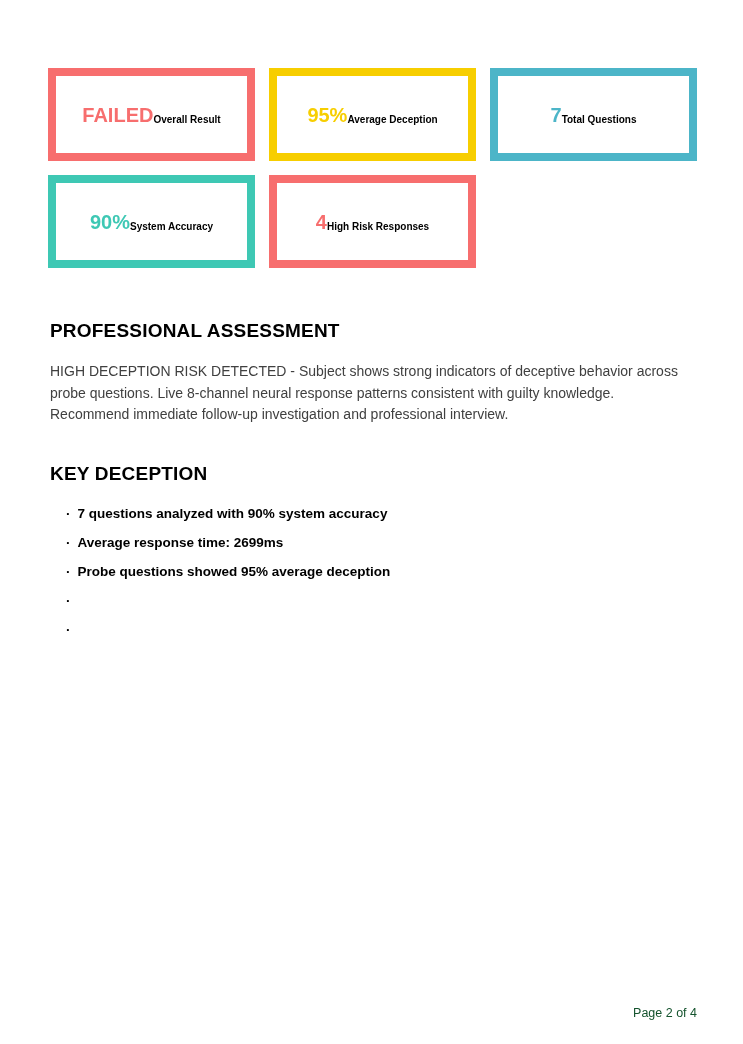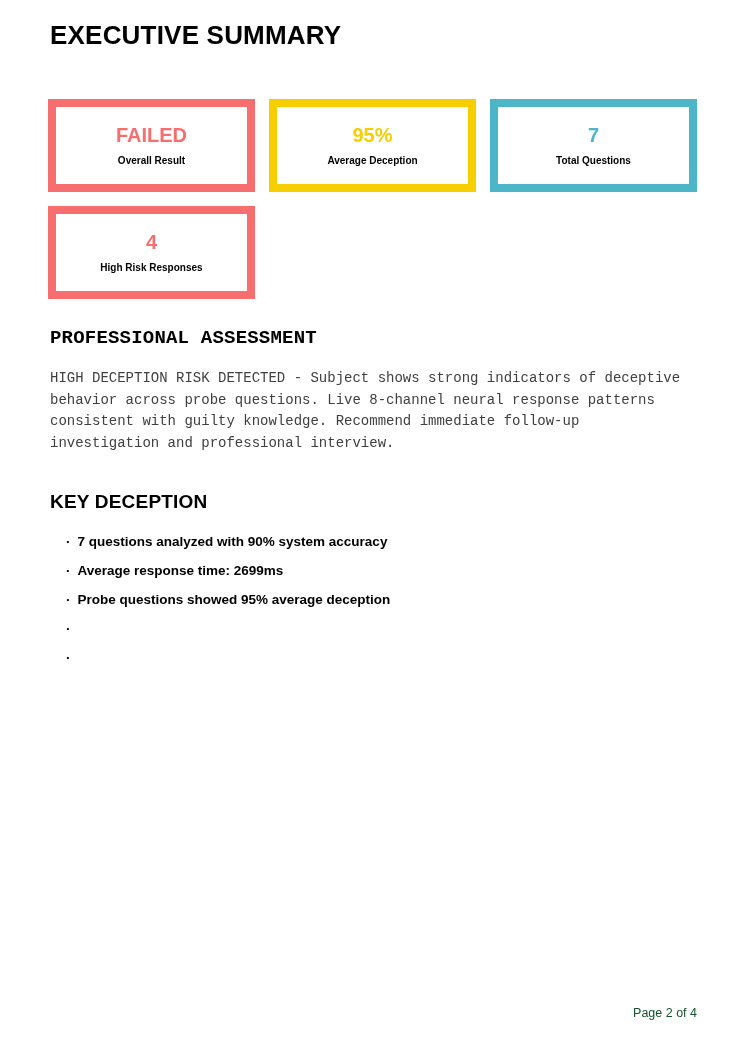--- a/index.html
+++ b/index.html
@@ -27,21 +27,21 @@
     width: 649px;
     display: grid;
     grid-template-columns: repeat(3, 1fr);
     gap: 14px;
   }
   .card {
     height: 93px;
     background: #ffffff;
     border: 8px solid var(--accent, #cccccc);
     display: flex;
-    flex-direction: column;
+    flex-direction: row;
     align-items: center;
     justify-content: center;
     text-align: center;
   }
   .card-value {
     font-size: 20px;
     font-weight: bold;
     color: var(--accent, #333333);
     line-height: 1;
   }
@@ -52,21 +52,21 @@
     color: #000000;
     line-height: 1;
   }
 
   .section-heading {
     font-size: 19px;
     font-weight: bold;
     color: #000000;
     letter-spacing: 0.2px;
   }
-  .assessment-section { margin-top: 28px; font-family: Liberation Mono, monospace; }
+  .assessment-section { margin-top: 52px; }
   .assessment-body {
     margin-top: 19px;
     width: 645px;
     font-size: 14px;
     line-height: 21.5px;
     font-weight: normal;
     color: #404040;
   }
 
   .findings-section { margin-top: 37px; }
@@ -96,39 +96,42 @@
     font-size: 12.5px;
     color: #14532d;
     font-weight: normal;
   }
 </style>
 </head>
 <body>
 
 <div class="page">
 
-  <h1 class="doc-title">EXECUTIVE SUMMARY</h1>
 
   <div class="cards-grid">
 
     <div class="card" style="--accent: #F76E6E;">
       <div class="card-value">FAILED</div>
       <div class="card-label">Overall Result</div>
     </div>
 
     <div class="card" style="--accent: #F7CE00;">
       <div class="card-value">95%</div>
       <div class="card-label">Average Deception</div>
     </div>
 
     <div class="card" style="--accent: #4CB5C8;">
       <div class="card-value">7</div>
       <div class="card-label">Total Questions</div>
     </div>
 
+    <div class="card" style="--accent: #3EC8B4;">
+      <div class="card-value">90%</div>
+      <div class="card-label">System Accuracy</div>
+    </div>
 
 
     <div class="card" style="--accent: #F76E6E;">
       <div class="card-value">4</div>
       <div class="card-label">High Risk Responses</div>
     </div>
 
   </div>
 
   <div class="assessment-section">

